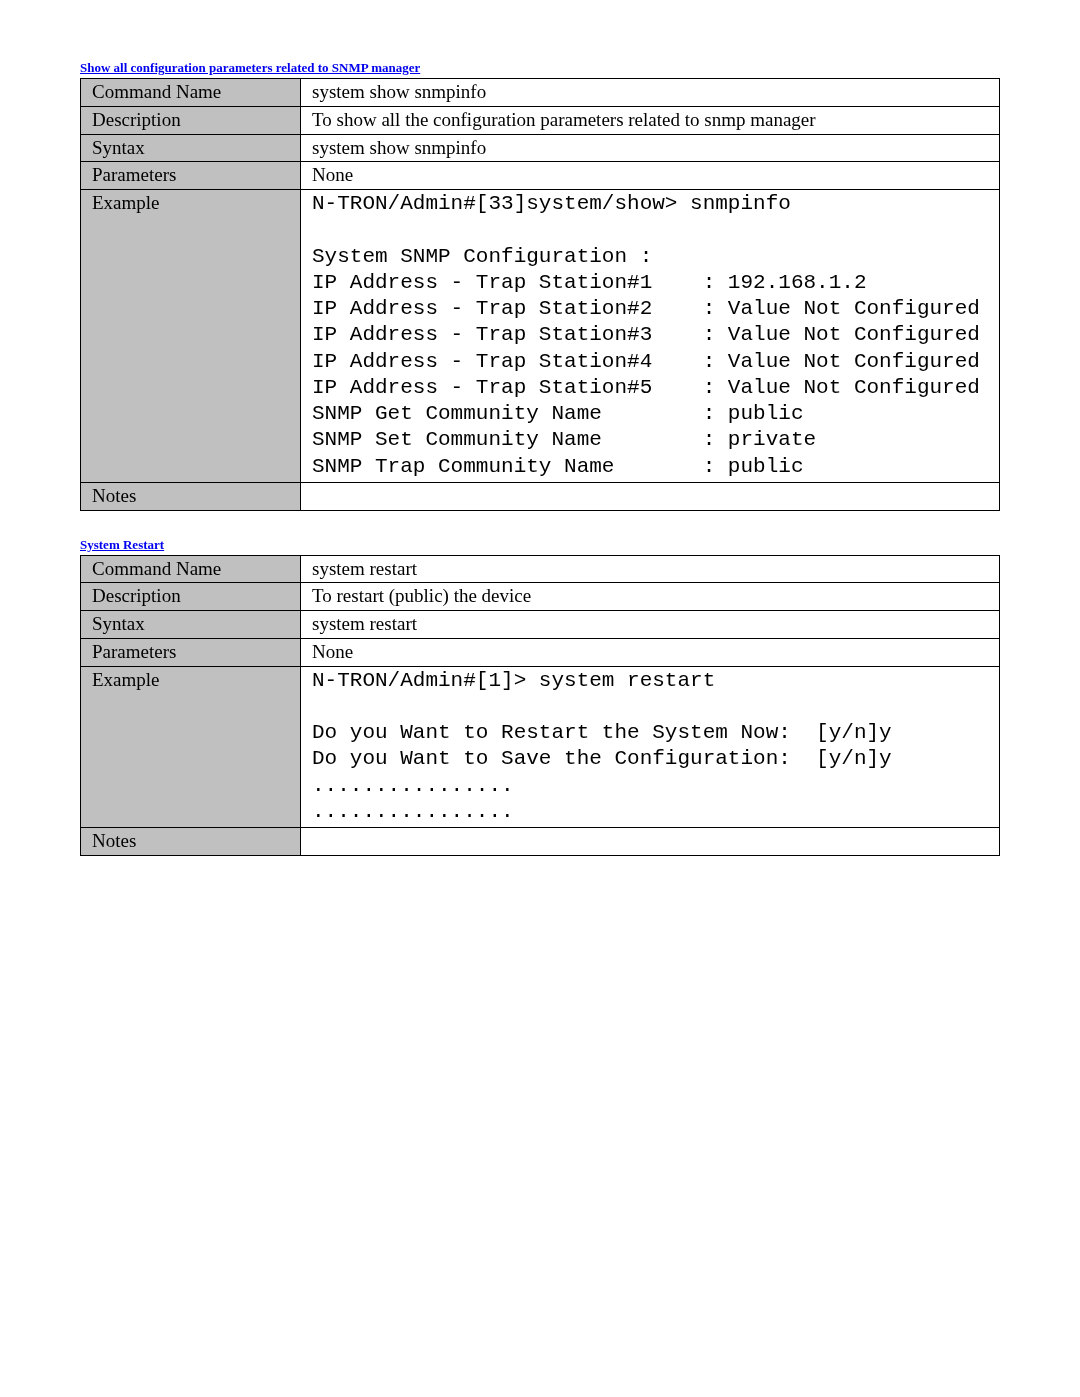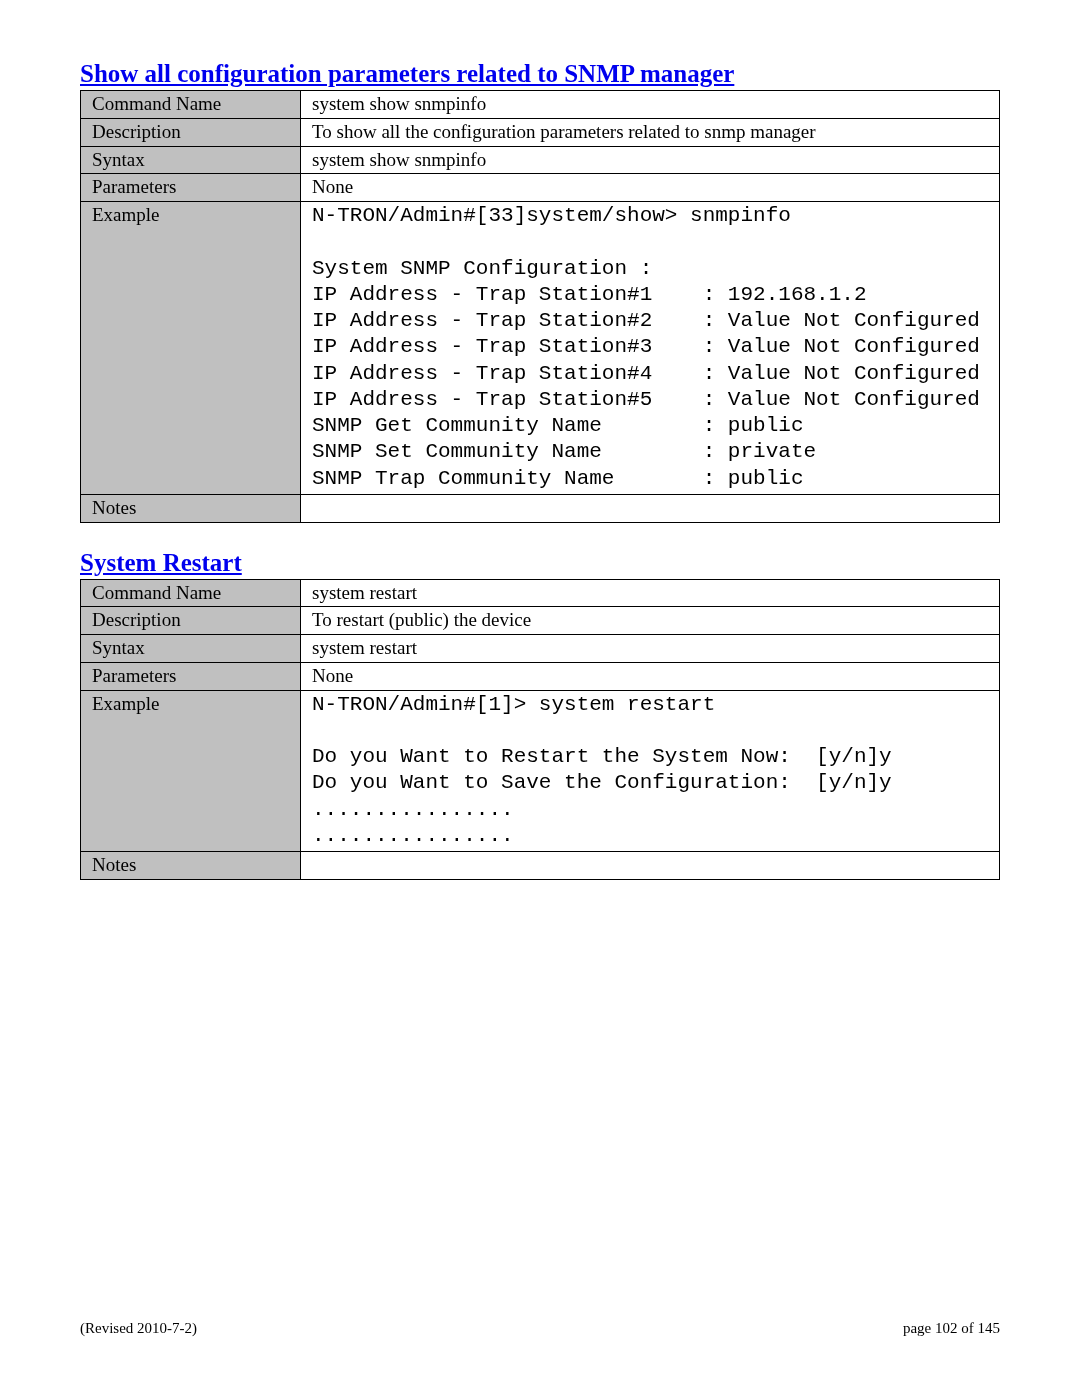--- a/index.html
+++ b/index.html
@@ -9,21 +9,21 @@
     position:relative;
     font-family:"Times New Roman",Times,serif;
     color:#000;
     box-sizing:border-box;
     padding:60px 80px 0 80px;
   }
   .section-title{
     color:#0000ee;
     font-weight:bold;
     text-decoration:underline;
-    font-size:25px;
+    font-size:13px;
     margin:0 0 2px 0;
   }
   table.cmd{
     width:100%;
     border-collapse:collapse;
     table-layout:fixed;
     font-size:19px;
   }
   table.cmd td{
     border:1px solid #000;
@@ -132,17 +132,13 @@
 ................
 ................</td>
     </tr>
     <tr>
       <td class="label">Notes</td>
       <td></td>
     </tr>
   </tbody>
     </table>
 
-  <div class="footer">
-    <span>(Revised 2010-7-2)</span>
-    <span>page 102 of 145</span>
-  </div>
 </div>
 
 </body></html>

